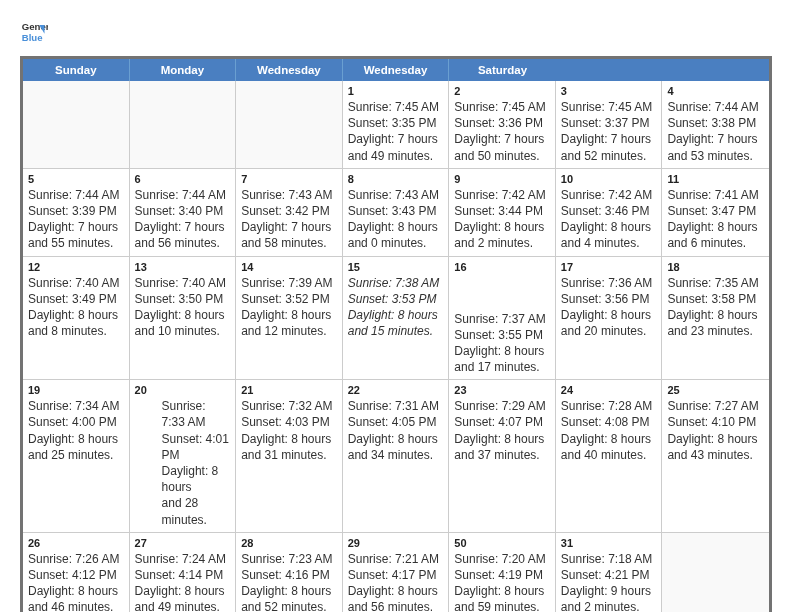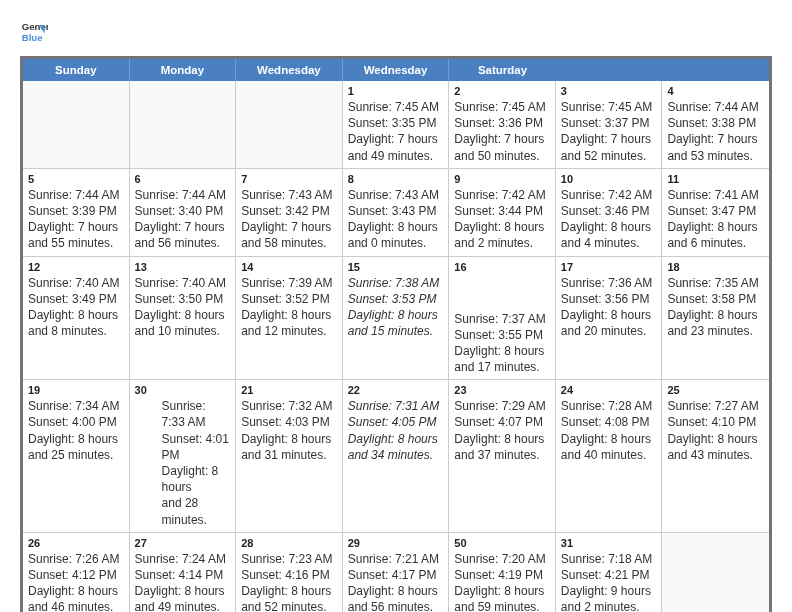--- a/index.html
+++ b/index.html
@@ -266,36 +266,36 @@
         </div>
         <div class="cal-week">
           <div class="cal-cell">
             <div class="day-num">19</div>
             <div class="day-info" style="white-space: pre-line;">Sunrise: 7:34 AM
 Sunset: 4:00 PM
 Daylight: 8 hours
 and 25 minutes.</div>
           </div>
           <div class="cal-cell">
-            <div class="day-num">30</div>
+            <div class="day-num">20</div>
             <div class="day-info" style="white-space: pre-line; margin-left: 27px;">Sunrise: 7:33 AM
 Sunset: 4:01 PM
 Daylight: 8 hours
 and 28 minutes.</div>
           </div>
           <div class="cal-cell">
             <div class="day-num">21</div>
             <div class="day-info" style="white-space: pre-line;">Sunrise: 7:32 AM
 Sunset: 4:03 PM
 Daylight: 8 hours
 and 31 minutes.</div>
           </div>
           <div class="cal-cell">
             <div class="day-num">22</div>
-            <div class="day-info" style="white-space: pre-line; font-style: italic;">Sunrise: 7:31 AM
+            <div class="day-info" style="white-space: pre-line;">Sunrise: 7:31 AM
 Sunset: 4:05 PM
 Daylight: 8 hours
 and 34 minutes.</div>
           </div>
           <div class="cal-cell">
             <div class="day-num">23</div>
             <div class="day-info" style="white-space: pre-line;">Sunrise: 7:29 AM
 Sunset: 4:07 PM
 Daylight: 8 hours
 and 37 minutes.</div>

